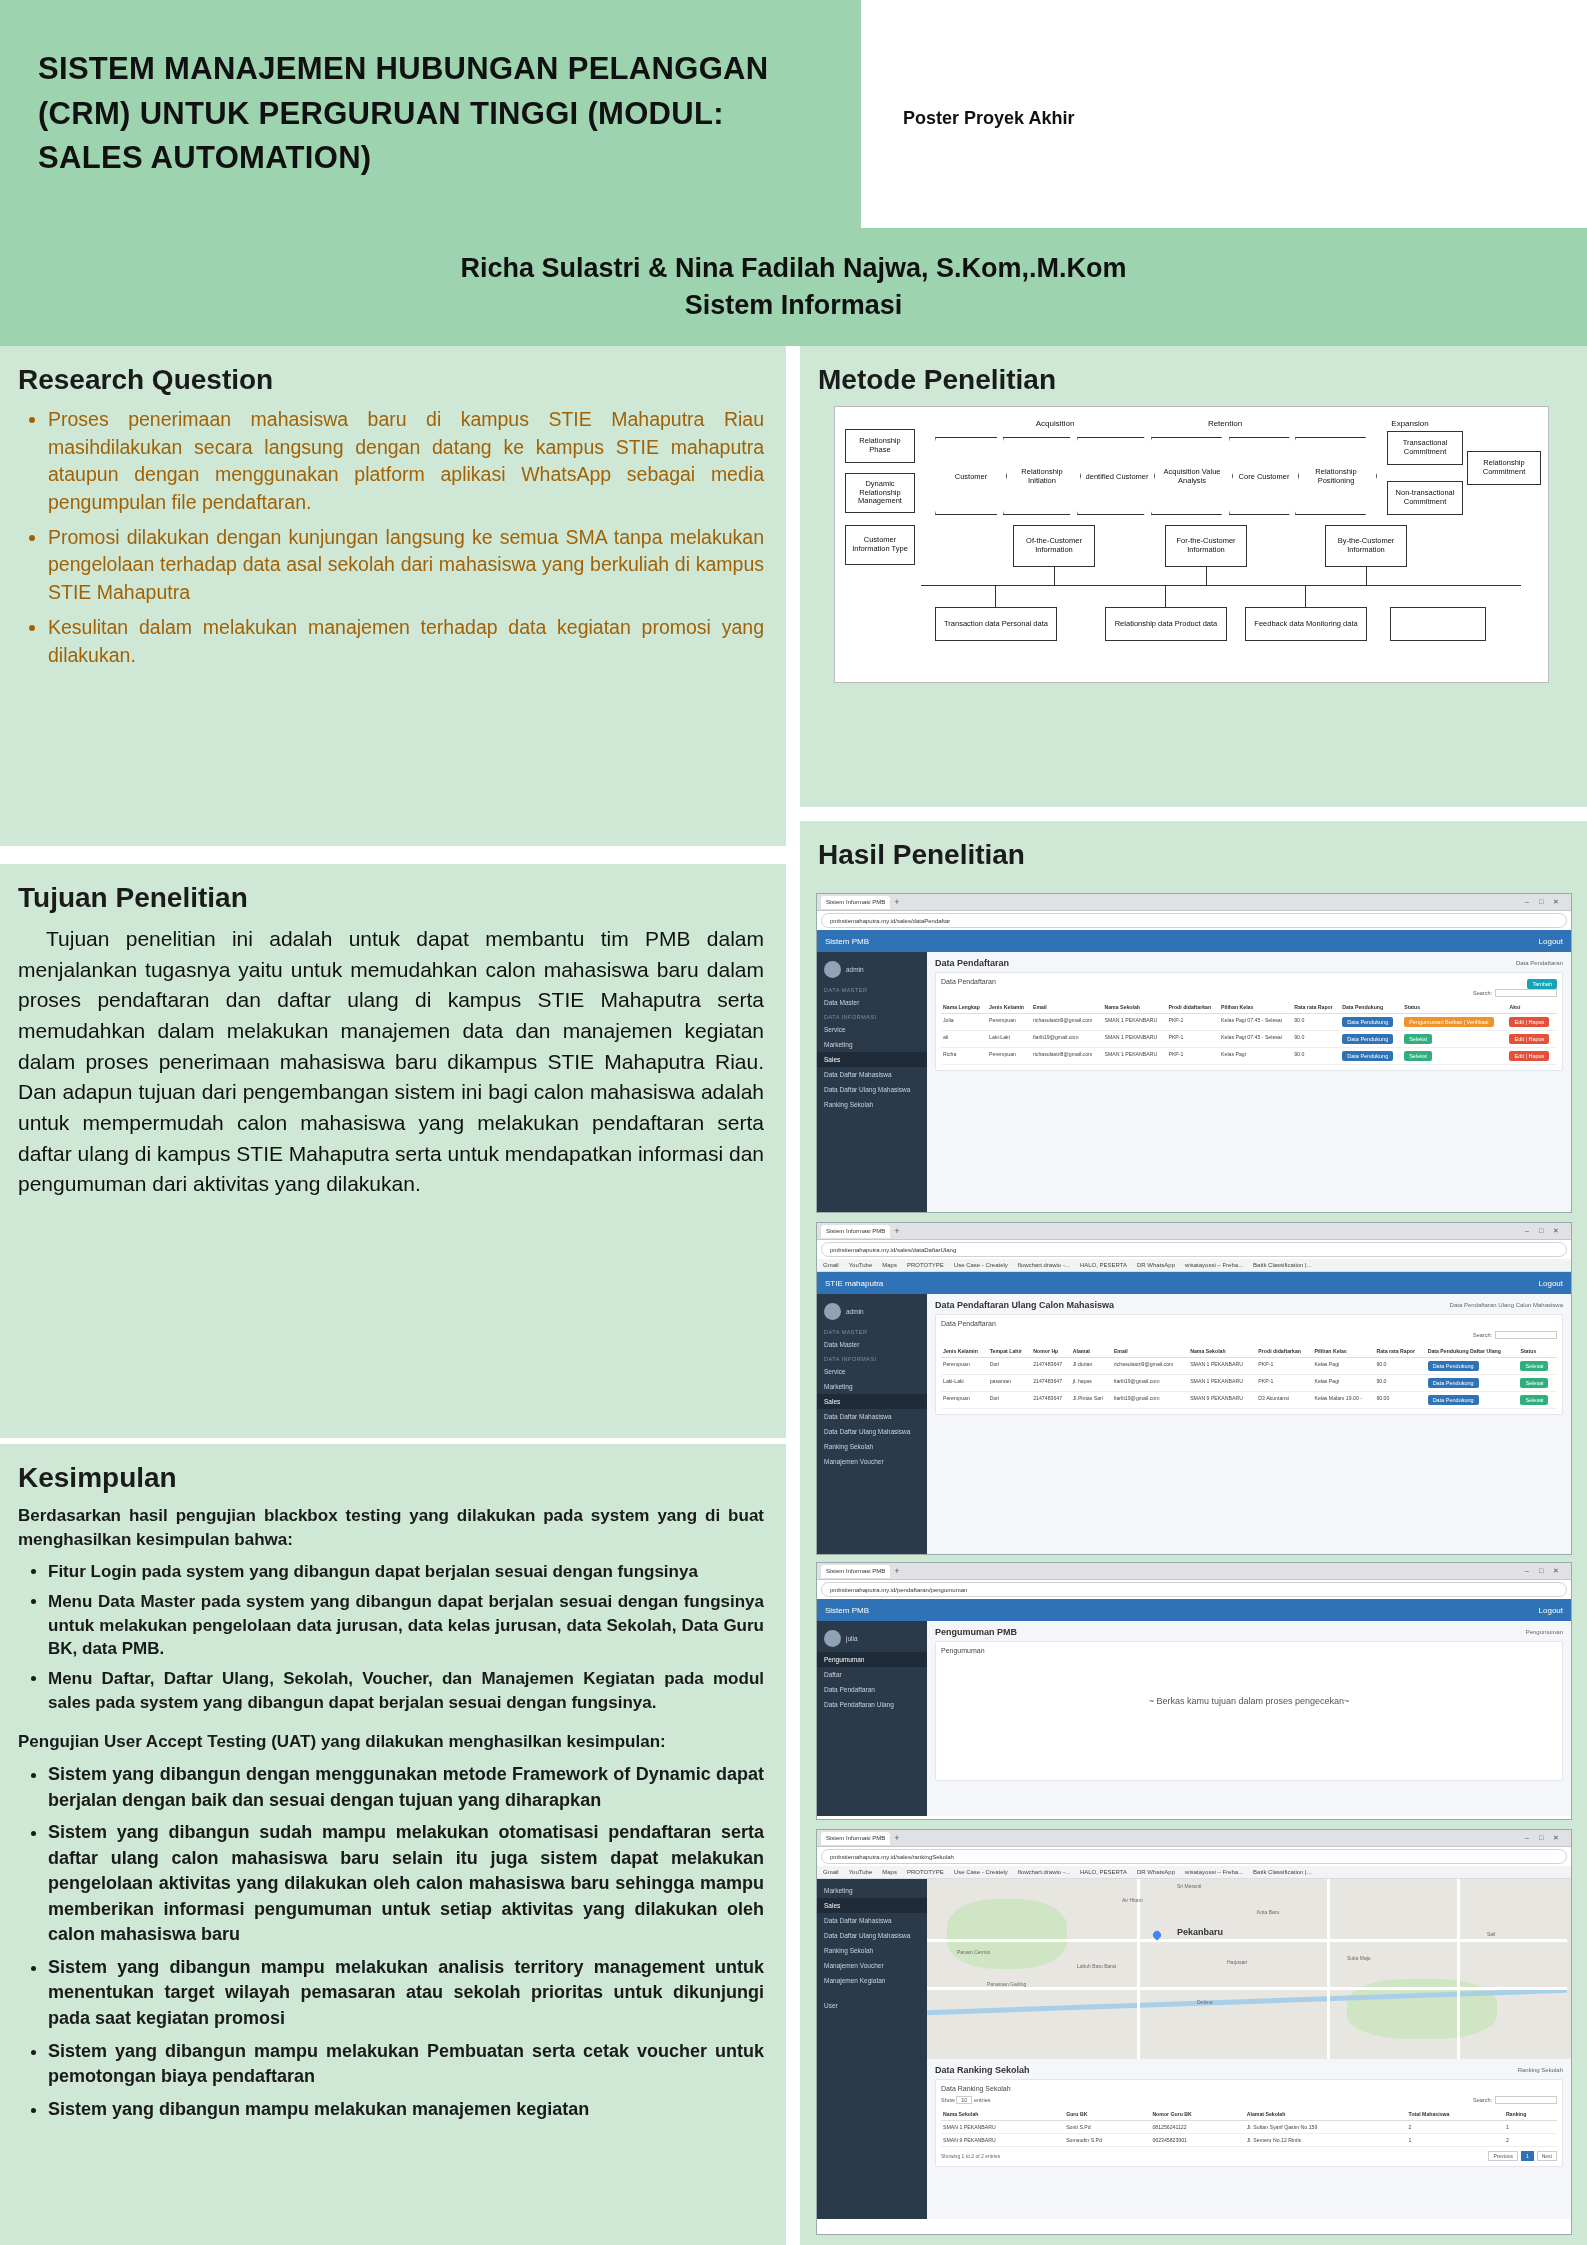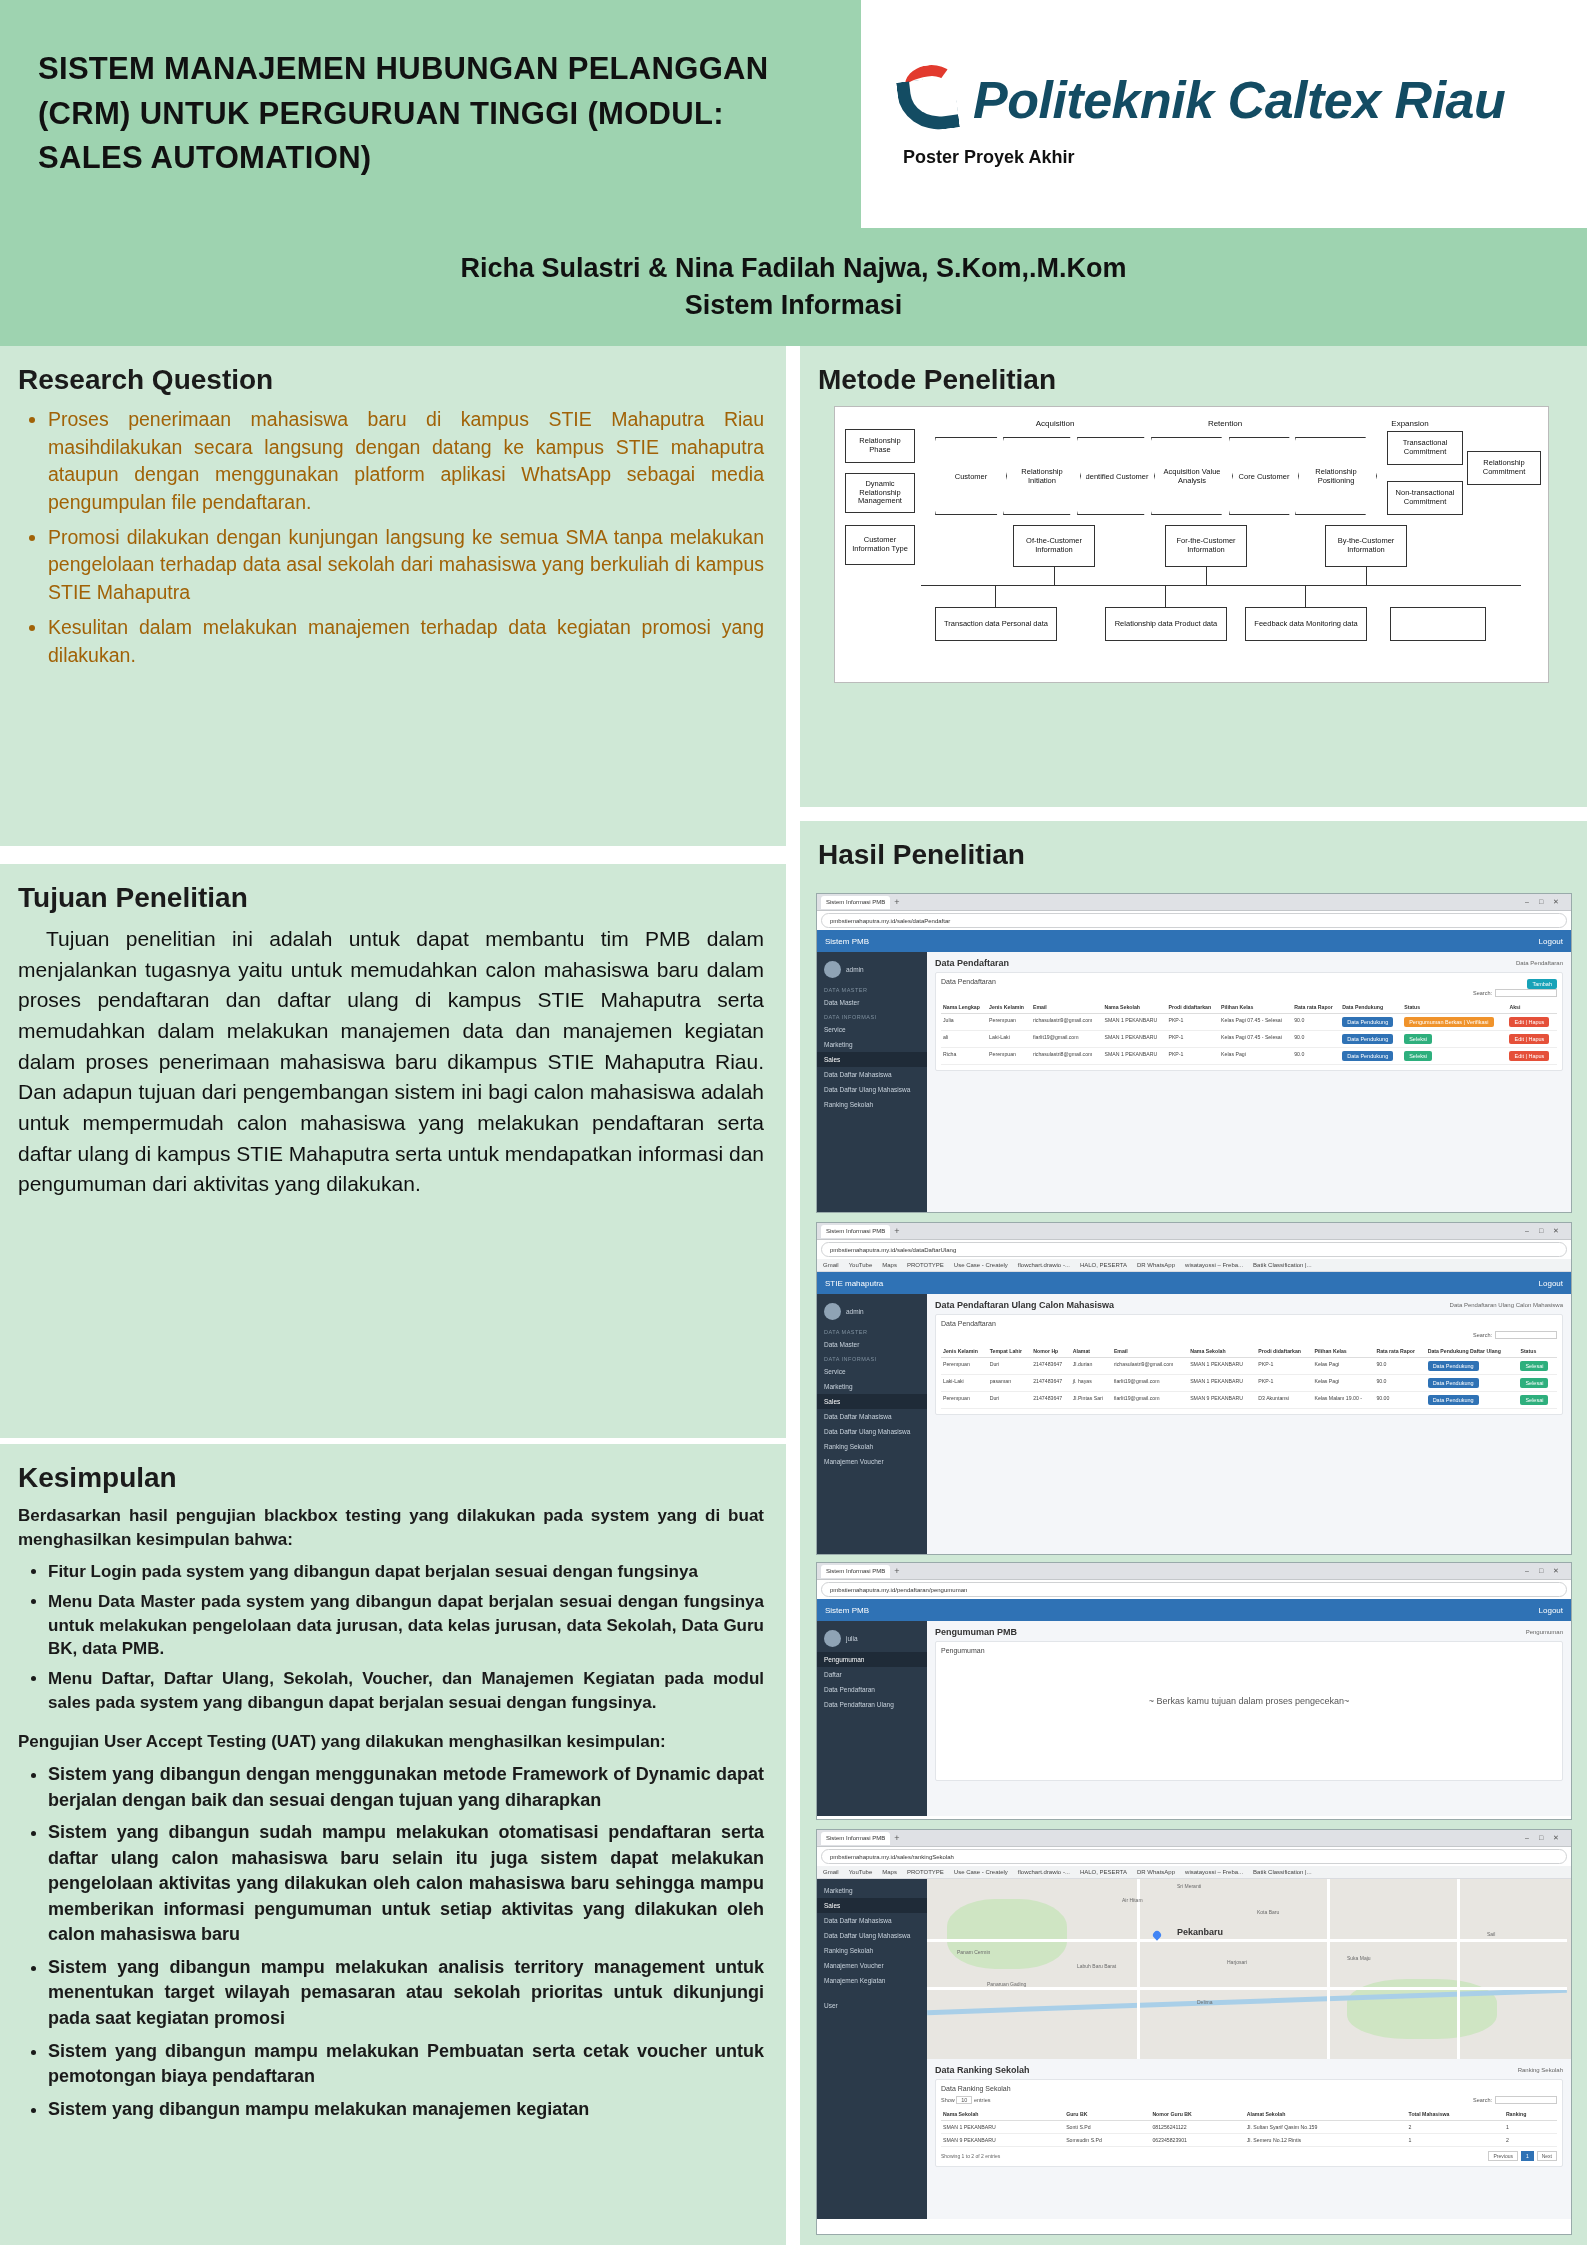--- a/index.html
+++ b/index.html
@@ -198,27 +198,20 @@
   .pg.on { background:#2f72b5; color:#fff; border-color:#2f72b5; }
 </style>
 </head>
 <body>
 
 <div class="header">
   <div class="header-left">
     <div class="header-title">SISTEM MANAJEMEN HUBUNGAN PELANGGAN (CRM) UNTUK PERGURUAN TINGGI (MODUL: SALES AUTOMATION)</div>
   </div>
   <div class="header-right">
-    <div class="logo-row">
-      <div class="logo-mark">
-        <div class="swoosh-red"></div>
-        <div class="swoosh-blue"></div>
-      </div>
-      <div class="logo-text">Politeknik Caltex Riau</div>
-    </div>
     <div class="poster-sub">Poster Proyek Akhir</div>
   </div>
 </div>
 
 <div class="authors">
   <div class="line1">Richa Sulastri &amp; Nina Fadilah Najwa, S.Kom,.M.Kom</div>
   <div class="line2">Sistem Informasi</div>
 </div>
 
 <div class="panel rq">

